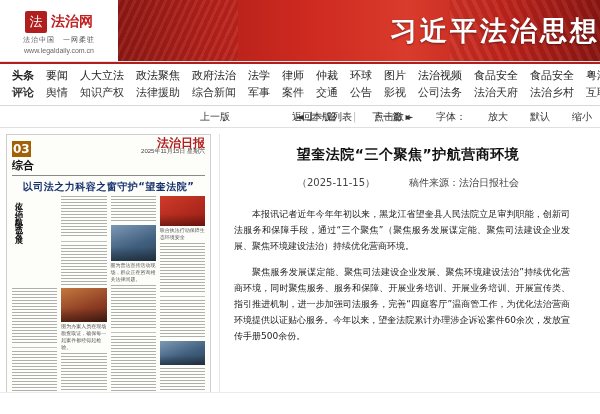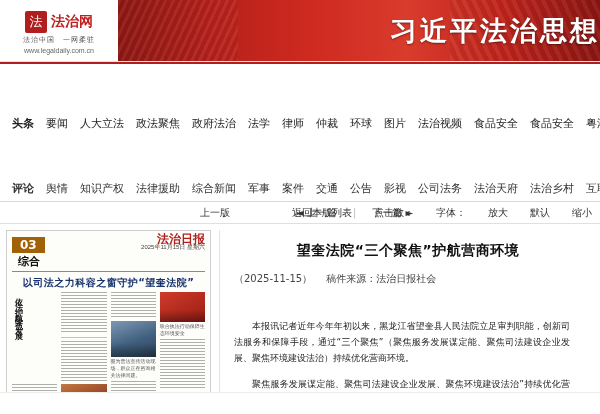--- a/index.html
+++ b/index.html
@@ -108,21 +108,20 @@
   }
   .nav-row {
     display: flex;
     flex-wrap: nowrap;
     align-items: center;
     gap: 0px;
     font-size: 11px;
     line-height: 17px;
     color: #222;
     white-space: nowrap;
-    margin-top: 48px;
   }
   .nav-row.second { color: #333; }
   .nav-item {
     padding: 0 6px;
     cursor: pointer;
     font-family: "DejaVu Sans", sans-serif;
   }
   .nav-item.first { font-weight: bold; }
 
   
@@ -189,31 +188,30 @@
     align-items: flex-start;
     justify-content: space-between;
     border-bottom: 1px solid #8a8a8a;
     padding-bottom: 2px;
   }
   .paper-num {
     background: #a16207;
     color: #fff;
     font-size: 12px;
     font-weight: bold;
-    padding: 1px 8px;
+    padding: 1px 1px;
     line-height: 13px;
     font-family: "DejaVu Sans", sans-serif;
   }
   .paper-section {
     font-size: 11px;
     font-weight: bold;
     color: #111;
     margin-top: 1px;
     font-family: "DejaVu Sans", sans-serif;
-    margin-left: 6px;
   }
   .paper-flag {
     font-size: 6px;
     color: #444;
     text-align: right;
     line-height: 8px;
   }
   .paper-flag .red { color: #b01e1e; font-weight: bold; font-size: 12px; }
   .paper-headline {
     text-align: center;
@@ -271,24 +269,25 @@
     text-align: center;
     font-size: 14px;
     font-weight: bold;
     color: #111;
     margin: 8px 0 12px 0;
     letter-spacing: 0.5px;
     font-family: "DejaVu Sans", sans-serif;
   }
   .article-meta {
     display: flex;
-    gap: 14px;
+    justify-content: center;
+    gap: 34px;
     font-size: 10px;
     color: #444;
-    margin-bottom: 32px;
+    margin-bottom: 16px;
     font-family: "DejaVu Sans", sans-serif;
   }
   .article-body p {
     font-size: 9px;
     line-height: 16px;
     color: #222;
     margin: 0 12px 10px 0;
     text-align: justify;
     text-indent: 18px;
     font-family: "DejaVu Sans", sans-serif;

